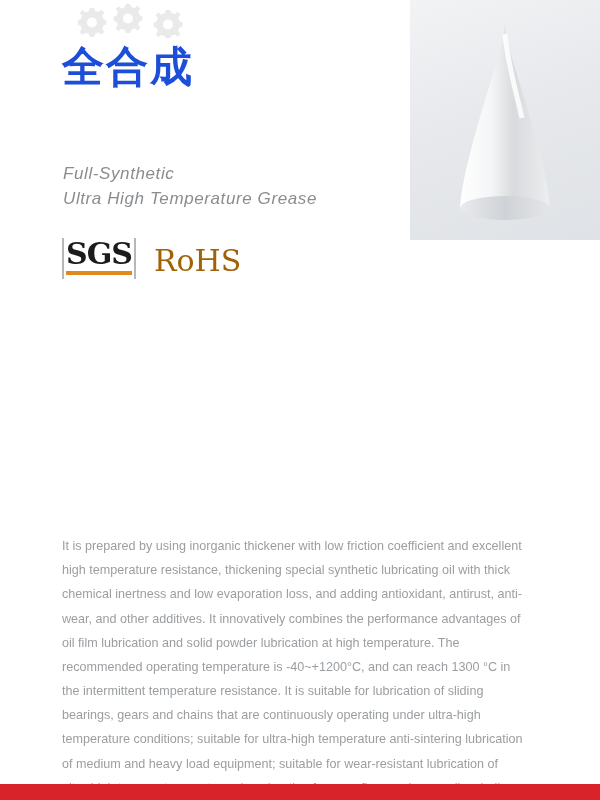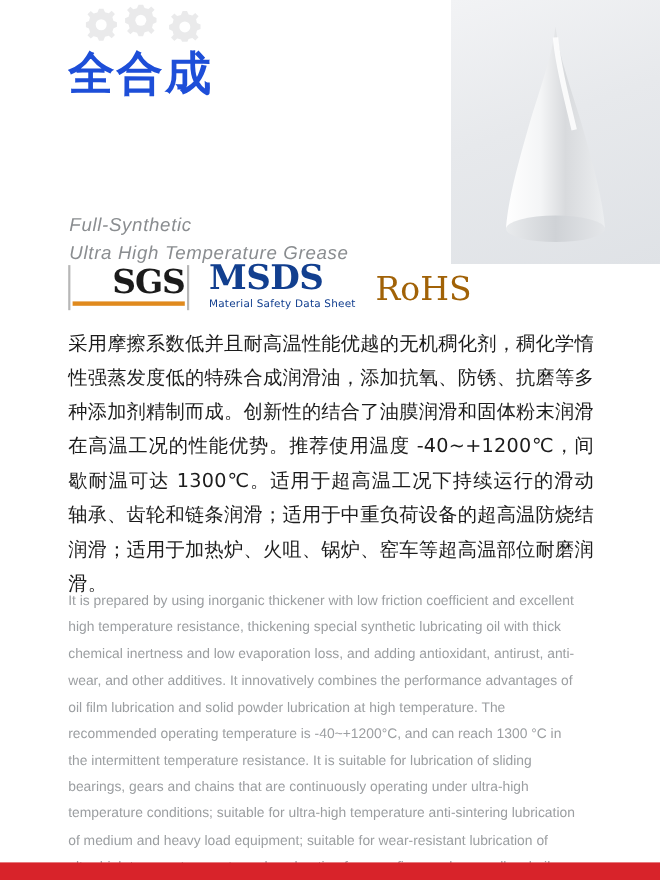--- a/index.html
+++ b/index.html
@@ -75,21 +75,20 @@
   .subhead {
     position: absolute;
     left: 63px;
     top: 162px;
     width: 420px;
     color: #8a8d90;
     font-style: italic;
     font-size: 17px;
     line-height: 1.45;
     letter-spacing: 0.6px;
-    margin-top: 31px;
   }
 
   
   .certs {
     position: absolute;
     left: 62px;
     top: 238px;
     display: flex;
     align-items: flex-end;
     gap: 18px;
@@ -98,21 +97,20 @@
     position: relative;
     padding: 1px 4px 4px 4px;
   }
   .sgs .sgs-text {
     font-family: "DejaVu Serif", serif;
     font-weight: bold;
     font-size: 30px;
     color: #1b1b1b;
     letter-spacing: -1px;
     line-height: 1;
-    margin-left: 36px;
   }
   .sgs .bar {
     height: 4px;
     background: #e08a1e;
     margin-top: 2px;
   }
   .sgs .rule-l, .sgs .rule-r {
     position: absolute;
     top: 0;
     width: 2px;
@@ -234,25 +232,20 @@
     <div>Ultra High Temperature Grease</div>
   </div>
 
   <div class="certs">
     <div class="sgs">
       <span class="rule-l"></span>
       <span class="rule-r"></span>
       <div class="sgs-text">SGS</div>
       <div class="bar"></div>
     </div>
-    <div class="msds">
-      <div class="msds-title">MSDS</div>
-      <div class="msds-sub">Material Safety Data Sheet</div>
-    </div>
     <div class="rohs">RoHS</div>
   </div>
 
-  <div class="cn-body">采用摩擦系数低并且耐高温性能优越的无机稠化剂，稠化学惰性强蒸发度低的特殊合成润滑油，添加抗氧、防锈、抗磨等多种添加剂精制而成。创新性的结合了油膜润滑和固体粉末润滑在高温工况的性能优势。推荐使用温度 -40~+1200℃，间歇耐温可达 1300℃。适用于超高温工况下持续运行的滑动轴承、齿轮和链条润滑；适用于中重负荷设备的超高温防烧结润滑；适用于加热炉、火咀、锅炉、窑车等超高温部位耐磨润滑。</div>
 
   <div class="en-body">It is prepared by using inorganic thickener with low friction coefficient and excellent high temperature resistance, thickening special synthetic lubricating oil with thick chemical inertness and low evaporation loss, and adding antioxidant, antirust, anti-wear, and other additives. It innovatively combines the performance advantages of oil film lubrication and solid powder lubrication at high temperature. The recommended operating temperature is -40~+1200°C, and can reach 1300 °C in the intermittent temperature resistance. It is suitable for lubrication of sliding bearings, gears and chains that are continuously operating under ultra-high temperature conditions; suitable for ultra-high temperature anti-sintering lubrication of medium and heavy load equipment; suitable for wear-resistant lubrication of ultra-high temperature parts such as heating fumace, fire nozzle as well as boiler and kiln car.</div>
 
   <div class="bottom-bar"></div>
 </div>
 
 </body></html>

